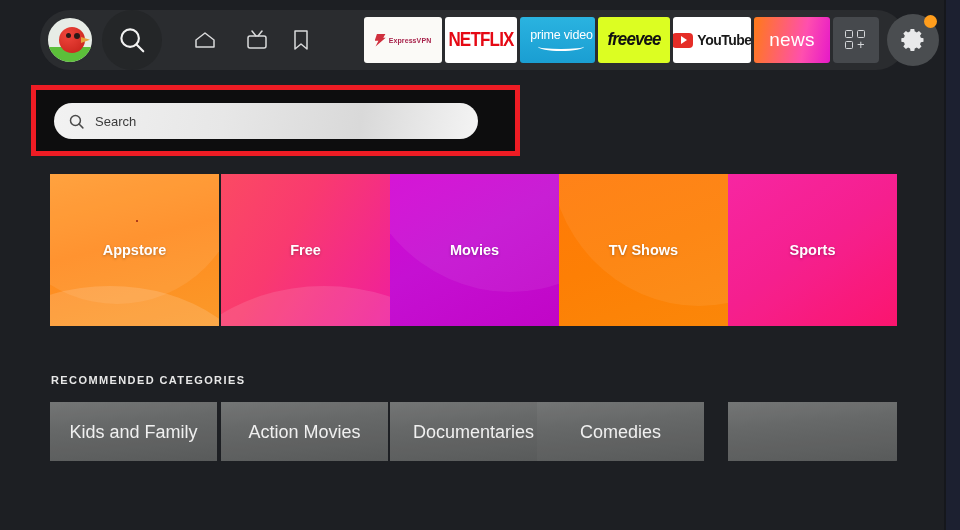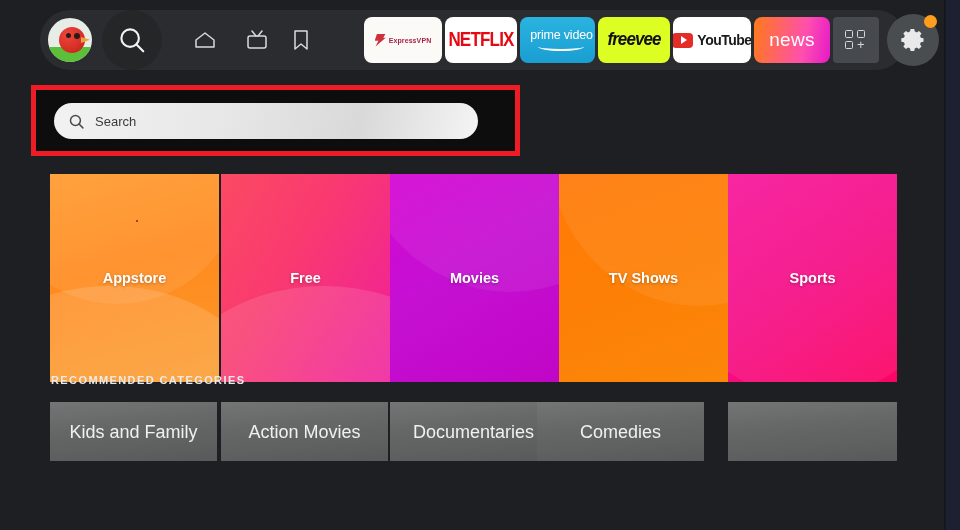--- a/index.html
+++ b/index.html
@@ -101,21 +101,21 @@
   }
   #nav-home   { left: 152px; }
   #nav-live   { left: 204px; }
   #nav-saved  { left: 248px; }
 
   
   .app-tile {
     position: absolute;
     top: 7px;
     height: 46px;
-    border-radius: 8px;
+    border-radius: 3px;
     display: flex;
     align-items: center;
     justify-content: center;
     overflow: hidden;
   }
   #app-expressvpn { left: 324px; width: 78px; background: #fbfaf7; }
   #app-netflix    { left: 405px; width: 72px; background: #ffffff; }
   #app-primevideo { left: 480px; width: 75px; background: linear-gradient(180deg,#2ab3e0 0%,#1a9ed2 100%); padding-left: 8px; }
   #app-freevee    { left: 558px; width: 72px; background: #dcfe22; }
   #app-youtube    { left: 633px; width: 78px; background: #ffffff; }
@@ -230,21 +230,21 @@
   #search-placeholder {
     font-size: 13px;
     color: #3b3b3b;
   }
 
   
   #tiles-row { position: absolute; left: 50px; top: 174px; }
   .big-tile {
     position: absolute;
     top: 0;
-    width: 169px; height: 208px;
+    width: 169px; height: 152px;
     overflow: hidden;
   }
   .big-tile .label {
     position: absolute;
     left: 0; right: 0; top: 50%;
     transform: translateY(-50%);
     text-align: center;
     color: #ffffff;
     font-size: 14.5px;
     font-weight: bold;

